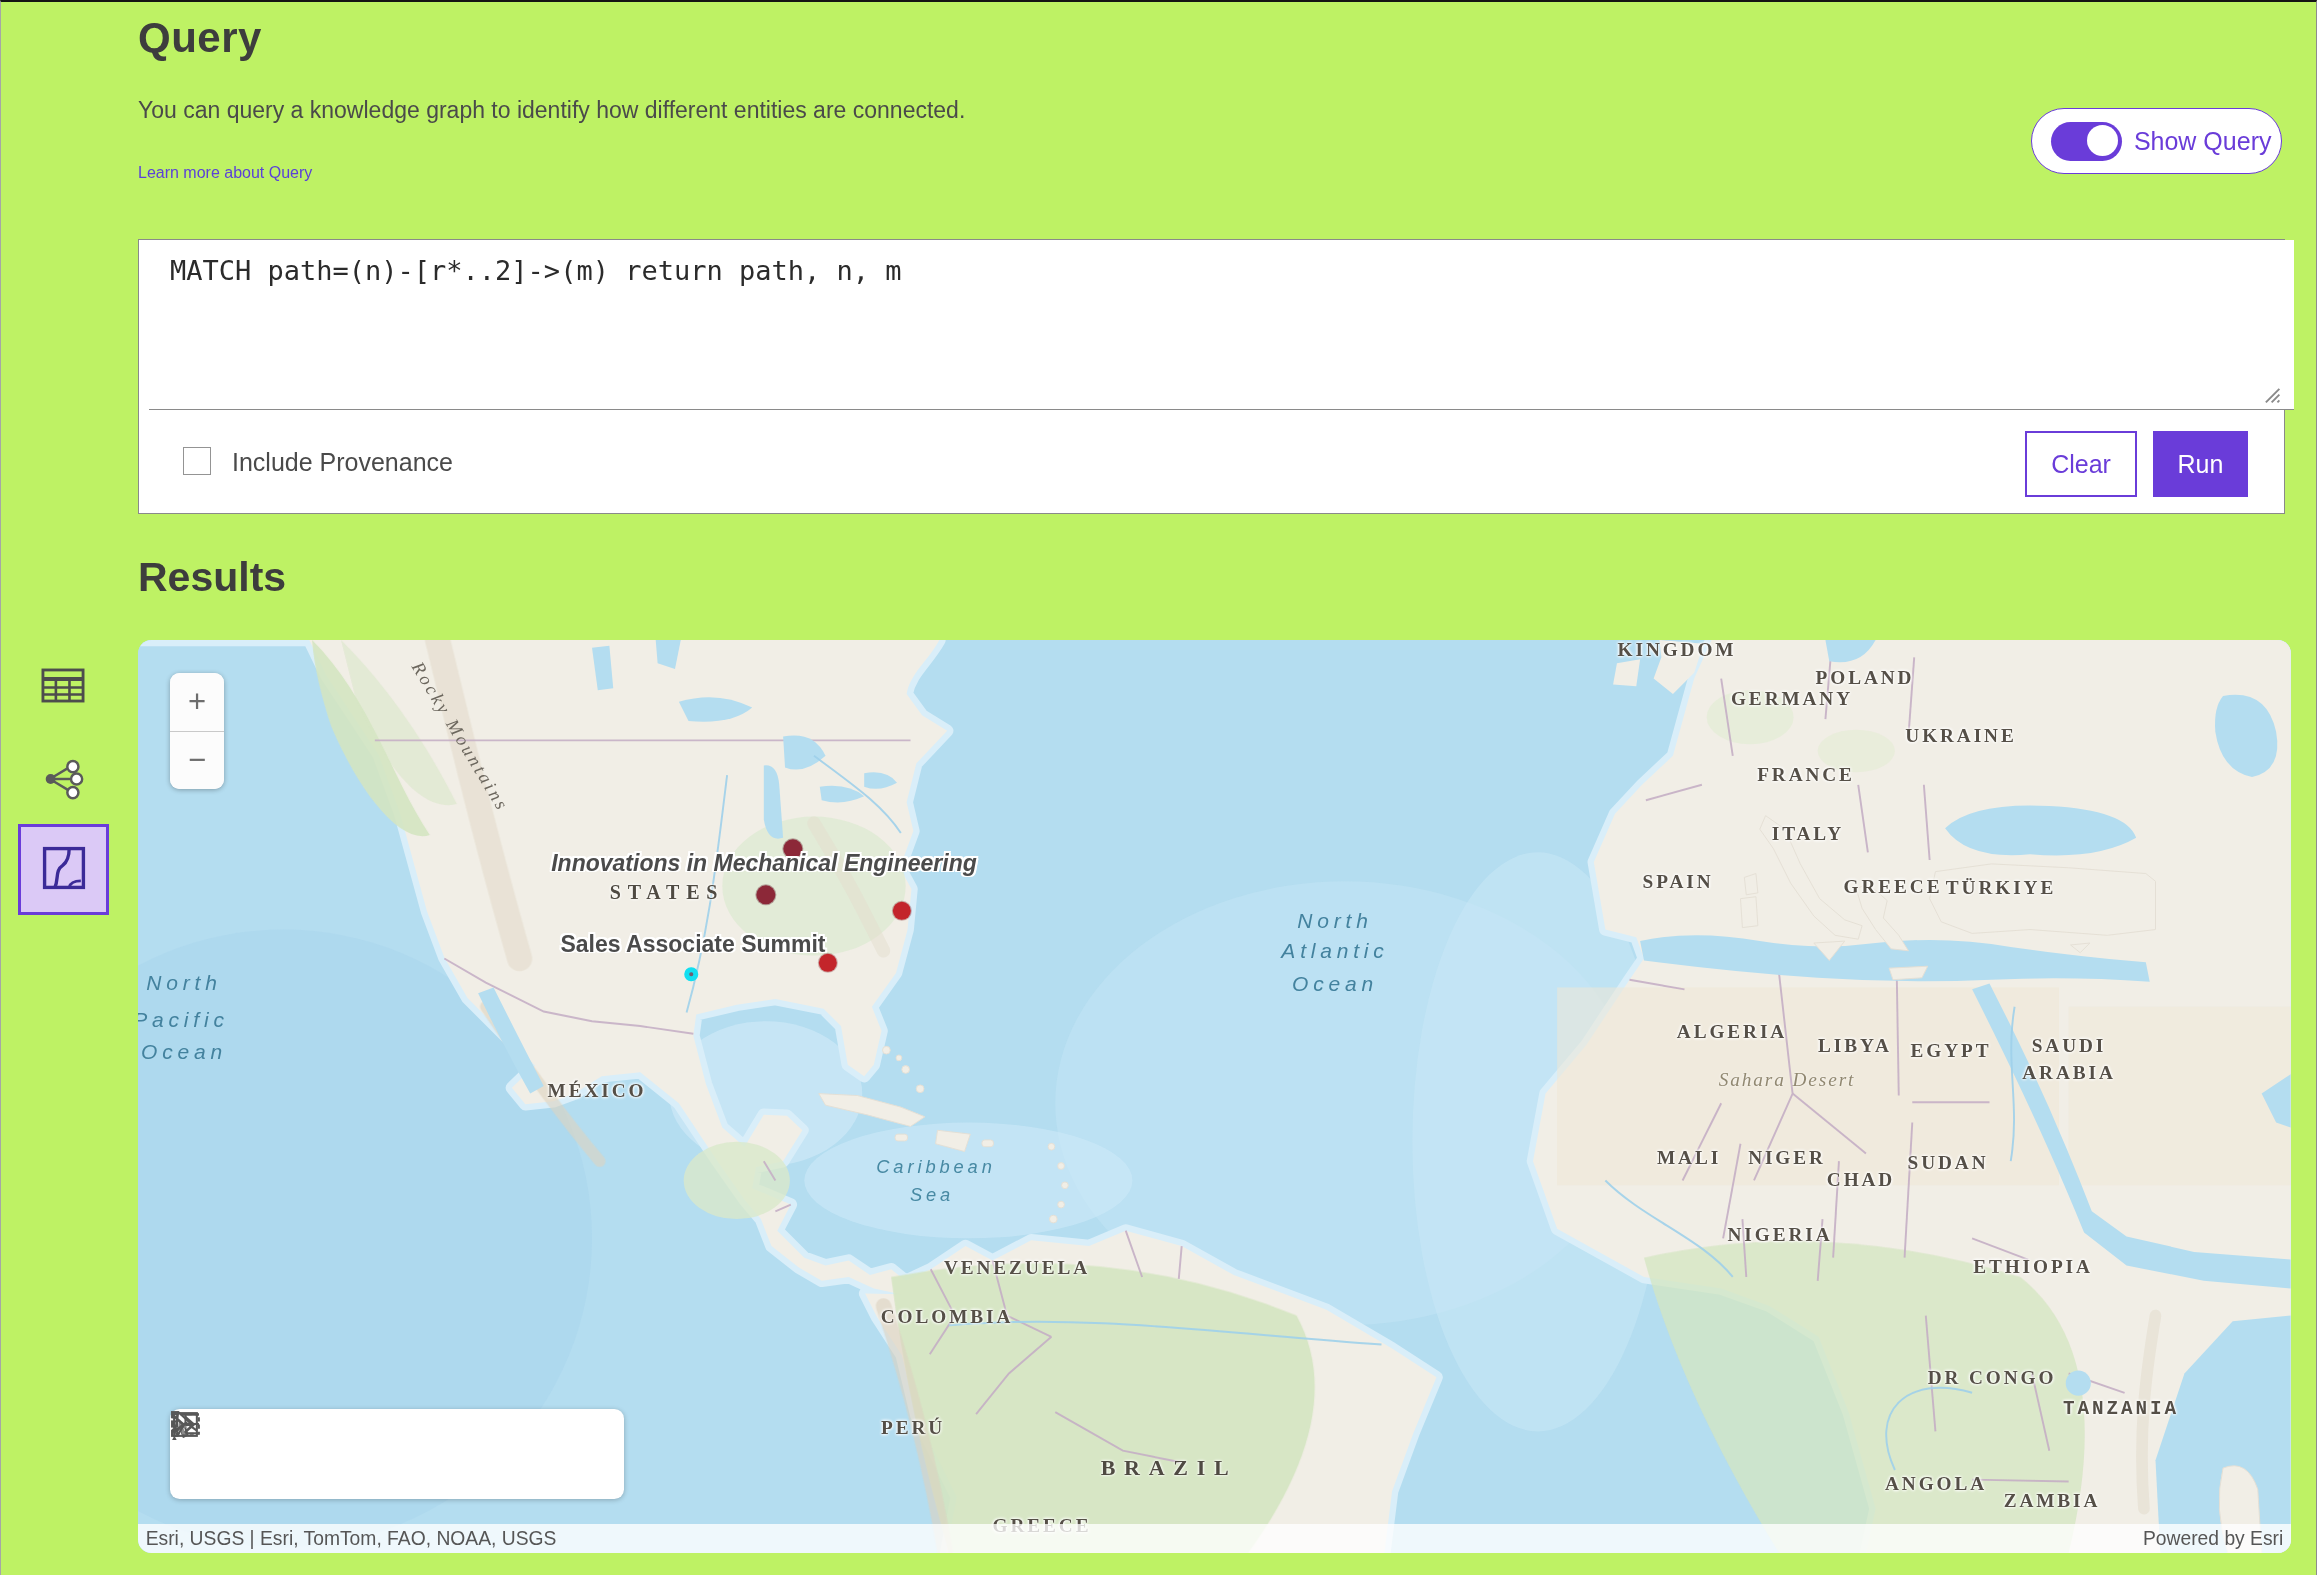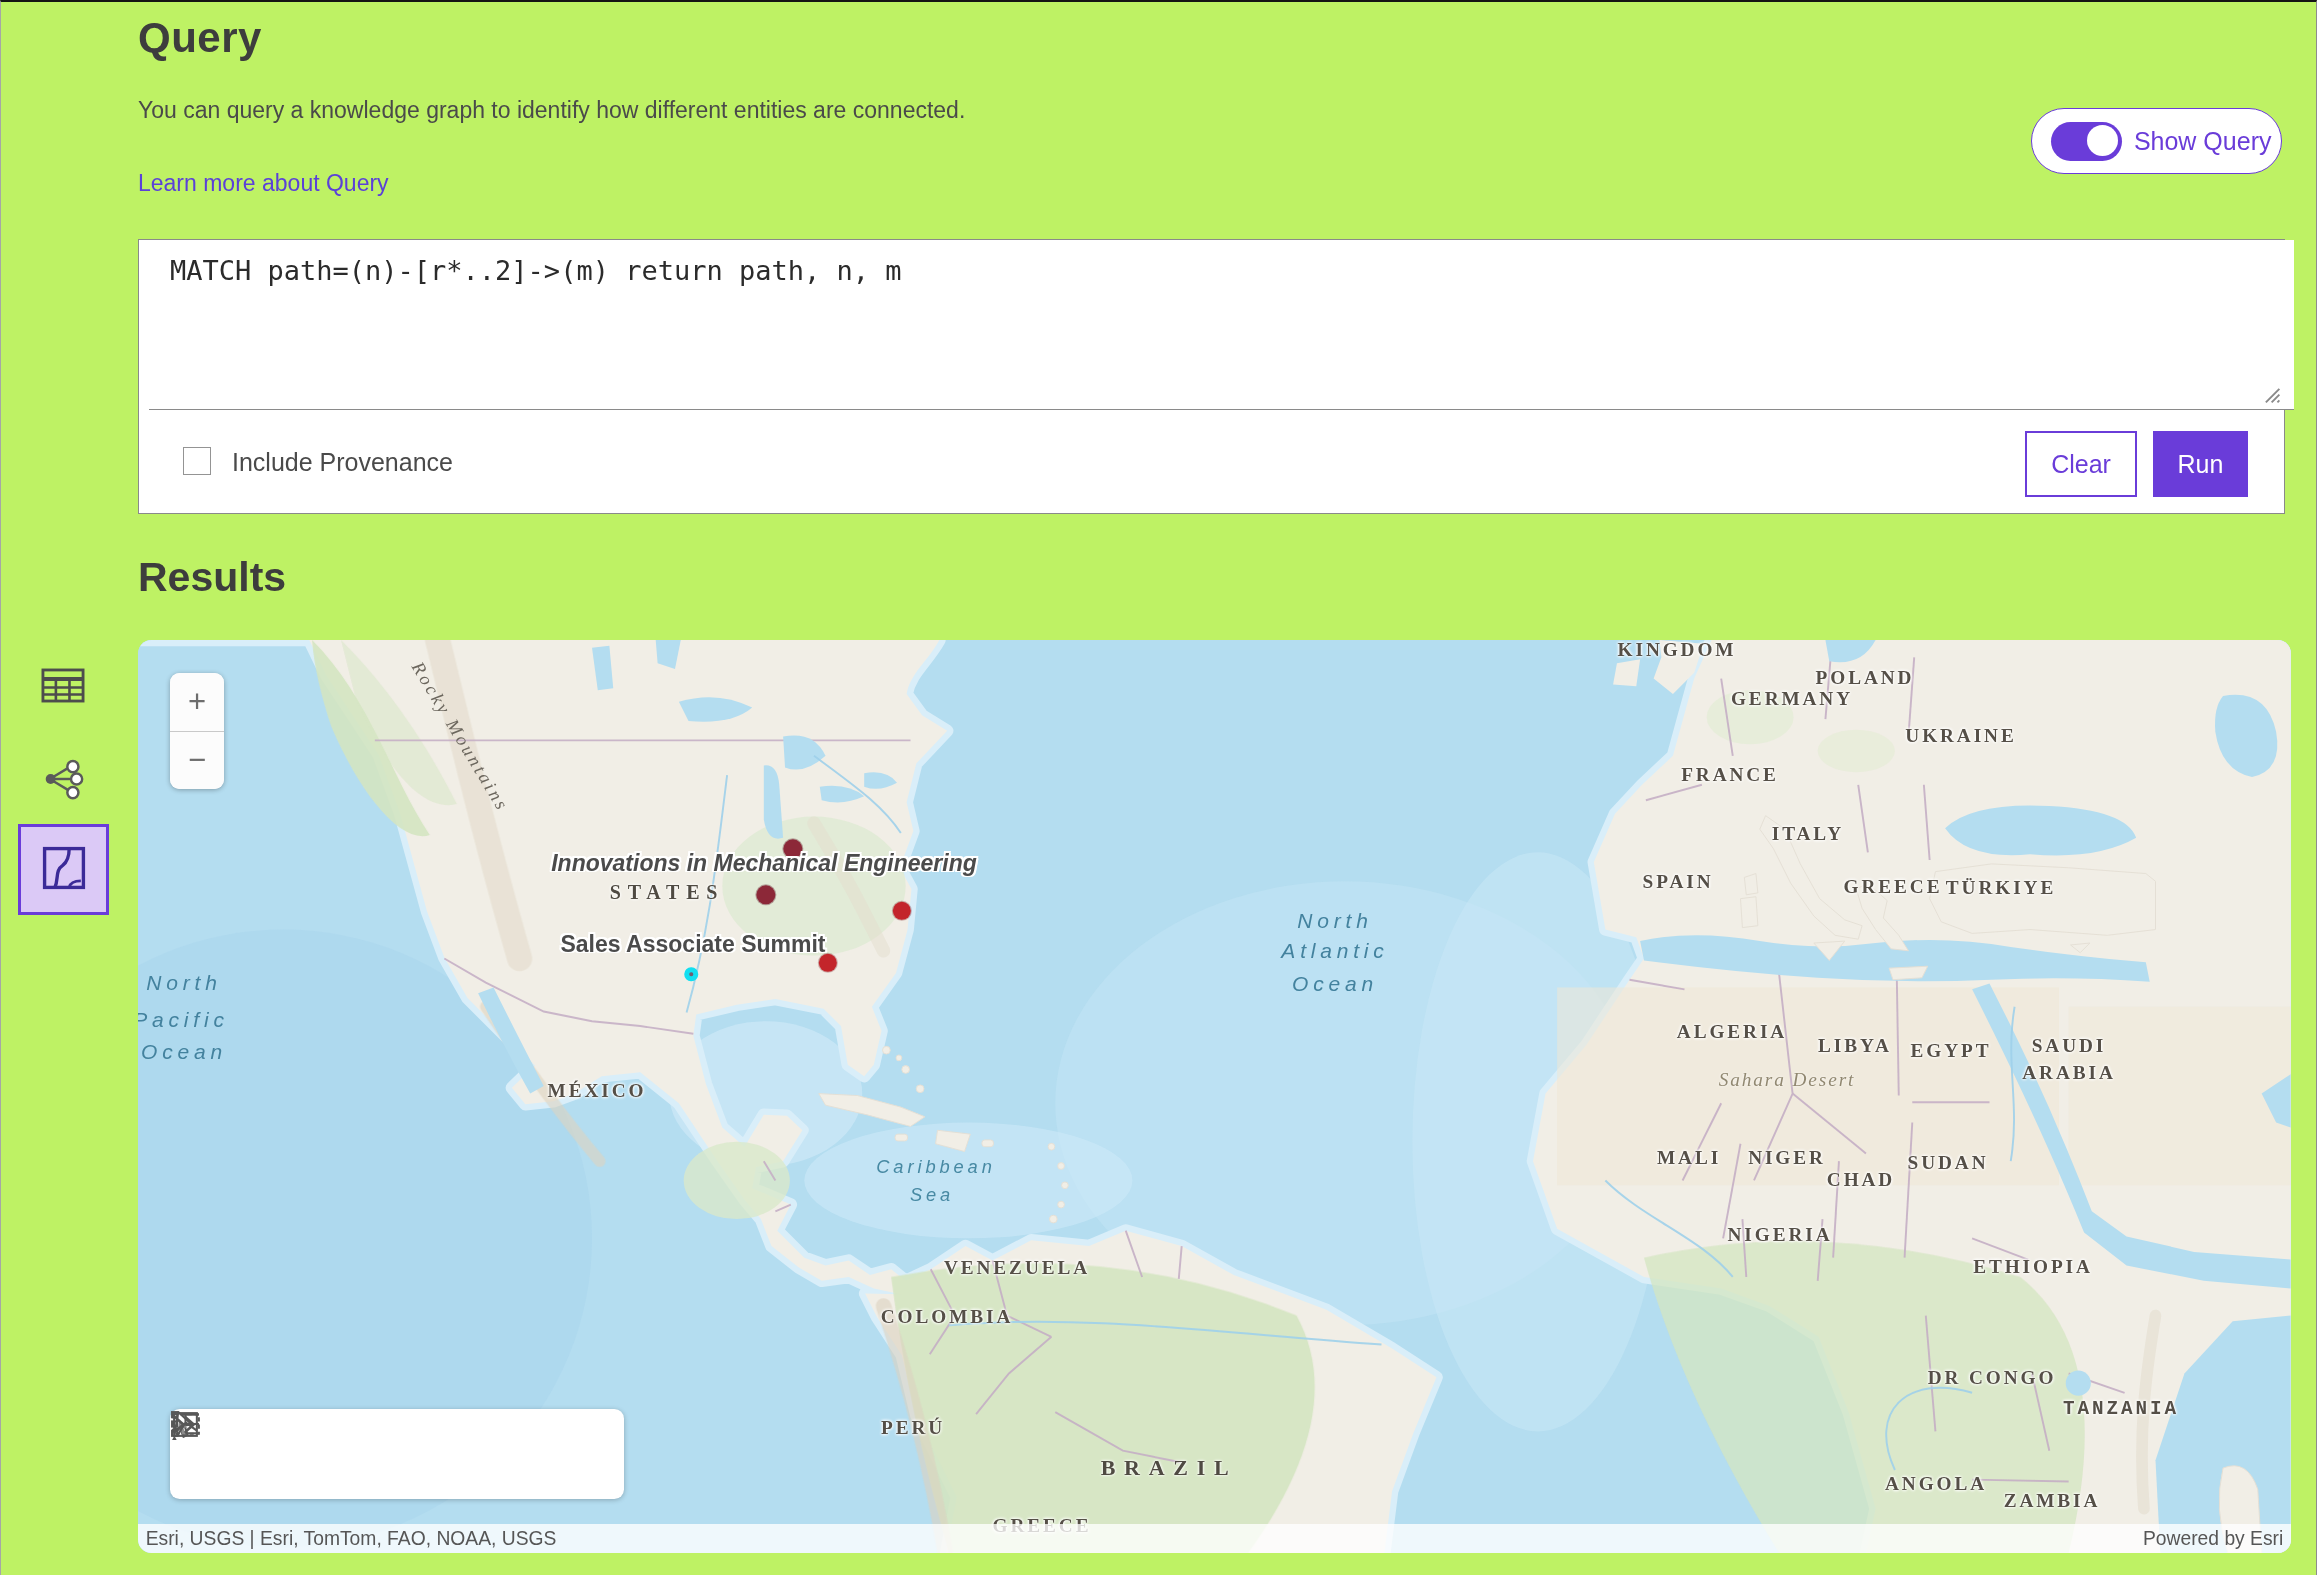--- a/index.html
+++ b/index.html
@@ -5,21 +5,21 @@
   html,body{margin:0;padding:0;background:#e8e8e8;}
   *{box-sizing:border-box;}
   .app{position:relative;width:2317px;height:1576px;background:#bef264;
        border-top:2.9px solid #141414;border-left:1px solid #a6a6a6;border-right:1px solid #8d8d8d;border-bottom:1.9px solid #8d8d8d;
        font-family:"Liberation Sans",sans-serif;overflow:hidden;}
   .abs{position:absolute;}
 
   
   .page-title{left:137px;top:11.6px;font-size:42px;font-weight:700;color:#3d3d3d;letter-spacing:0.5px;}
   .page-desc{left:137px;top:95px;font-size:23px;color:#4a4a4a;}
-  .learn-link{left:137px;top:168px;font-size:23px;color:#5b41d8;cursor:pointer;}
+  .learn-link{left:137px;top:162px;font-size:16px;color:#5b41d8;cursor:pointer;}
   .toggle-pill{left:2030px;top:106px;width:251px;height:66px;border:1.9px solid #6a3cd9;border-radius:39px;
                display:flex;align-items:center;gap:11.6px;padding:0 19.3px;cursor:pointer;background:#fff;}
   .switch{width:71px;height:39px;background:#6a3cd9;border-radius:21px;position:relative;flex:0 0 auto;}
   .knob{position:absolute;right:3.9px;top:3.9px;width:31px;height:31px;background:#fff;border-radius:50%;}
   .toggle-text{font-size:25px;color:#6a3cd9;white-space:nowrap;}
 
   
   .query-box{left:137px;top:237px;width:2147px;height:275px;border:1.9px solid #8a8a8a;background:#fff;}
   .query-input{position:absolute;left:10px;top:0;width:100%;height:170px;border:none;border-bottom:1.9px solid #8a8a8a;
                resize:none;outline:none;padding:15.4px 21px;font-family:"DejaVu Sans Mono","Liberation Mono",monospace;
@@ -281,21 +281,21 @@
       </g>
     </svg>
 
     <div class="abs" style="left:0;top:0;width:100%;height:100%;" id="map-labels">
         <div class="mlabel ann" style="left: 626px; top: 223px; font-style: italic;">Innovations in Mechanical Engineering</div>
         <div class="mlabel ann" style="left: 555px; top: 304px;">Sales Associate Summit</div>
         <div class="mlabel country" style="left: 1539px; top: 9.7px;">KINGDOM</div>
         <div class="mlabel country" style="left: 1727px; top: 38px;">POLAND</div>
         <div class="mlabel country" style="left: 1654px; top: 59px;">GERMANY</div>
         <div class="mlabel country" style="left: 1823px; top: 96px;">UKRAINE</div>
-        <div class="mlabel country" style="left: 1592px; top: 135px;">FRANCE</div>
+        <div class="mlabel country" style="left: 1668px; top: 135px;">FRANCE</div>
         <div class="mlabel country" style="left: 1670px; top: 194px;">ITALY</div>
         <div class="mlabel country" style="left: 1540px; top: 242px;">SPAIN</div>
         <div class="mlabel country" style="left: 1755px; top: 247px;">GREECE</div>
         <div class="mlabel country" style="left: 1863px; top: 248px;">TÜRKIYE</div>
         <div class="mlabel country" style="left: 1594px; top: 392px;">ALGERIA</div>
         <div class="mlabel country" style="left: 1717px; top: 406px;">LIBYA</div>
         <div class="mlabel country" style="left: 1813px; top: 411px;">EGYPT</div>
         <div class="mlabel country" style="left: 1931px; top: 406px;">SAUDI</div>
         <div class="mlabel country" style="left: 1931px; top: 433px;">ARABIA</div>
         <div class="mlabel desert" style="left: 1649px; top: 440px;">Sahara Desert</div>

